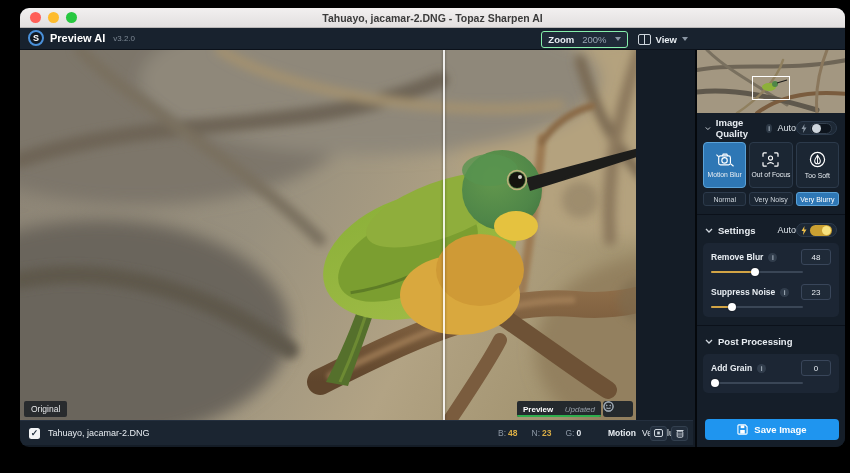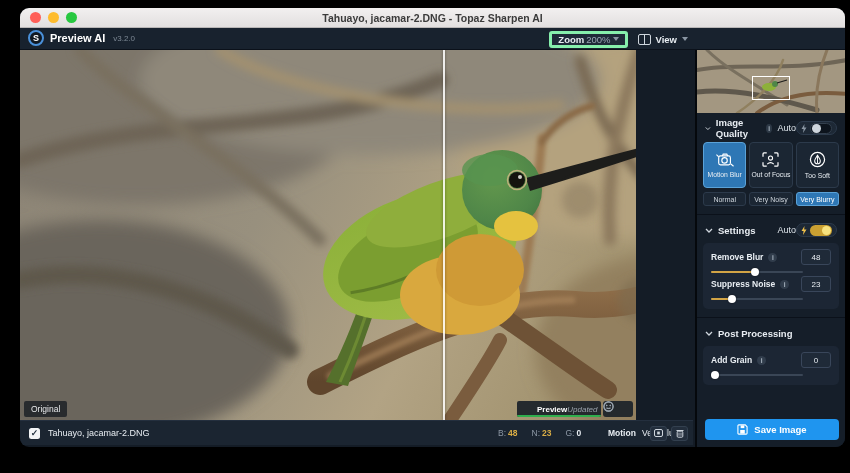--- a/index.html
+++ b/index.html
@@ -20,38 +20,38 @@
 
   
   .toolbar { position:absolute; left:0; top:20px; width:100%; height:22px;
              background:#18222e; border-bottom:1px solid #0b111a; }
   .brand { position:absolute; left:8px; top:2px; display:flex; align-items:center; gap:6px; }
   .logo { width:16px; height:16px; border-radius:50%; border:2px solid #4a90d9; background:#101822;
           color:#fff; font-size:9px; font-weight:bold; display:flex; align-items:center; justify-content:center; }
   .brand-name { color:#fff; font-size:11px; font-weight:bold; }
   .brand-ver { color:#7d8894; font-size:8px; margin-left:2px; }
   .tb-right { position:absolute; right:157px; top:2px; display:flex; align-items:center; gap:10px; height:18px; }
-  .zoom-group { display:flex; align-items:center; gap:2px; background:#1f2a38; border:3px solid #86efac;
+  .zoom-group { display:flex; align-items:center; gap:8px; background:#1f2a38; border:1px solid #86efac;
                 border-radius:3px; padding:1px 6px; height:17px;justify-content:center; }
   .tb-label { color:#e8edf2; font-size:9.5px; font-weight:bold; }
   .tb-value { color:#9aa7b5; font-size:9.5px; }
   .caret { width:0; height:0; border-left:3px solid transparent; border-right:3px solid transparent;
            border-top:4px solid #8a96a3; }
   .view-group { display:flex; align-items:center; gap:5px; }
 
   
   .canvas { position:absolute; left:0; top:42px; width:616px; height:370px; overflow:hidden; background:#9a9documento}
   .canvas svg { position:absolute; left:0; top:0; }
   .splitline { position:absolute; top:0; width:2px; height:100%; background:rgba(255,255,255,.85);
                box-shadow:0 0 3px rgba(0,0,0,.4); }
   .orig-chip { position:absolute; left:4px; bottom:3px; background:rgba(35,38,42,.92); color:#e6e8ea;
                font-size:8.5px; padding:3px 7px; border-radius:2px; }
   .preview-chip { position:absolute; right:35px; bottom:3px; width:84px; height:16px;
                   background:rgba(30,36,42,.95); border-radius:2px; display:flex; align-items:center;
-                  justify-content:space-between; padding:0 20px; overflow:hidden; }
+                  justify-content:space-between; padding:0 6px; overflow:hidden; }
   .preview-chip .bar { position:absolute; left:0; bottom:0; height:2px; width:100%; background:#2fae4d; }
   .pv-label { color:#fff; font-size:8px; font-weight:bold; }
   .pv-status { color:#98a1aa; font-size:8px;font-style:italic; }
   .face-chip { position:absolute; right:3px; bottom:3px; width:30px; height:16px; background:rgba(30,36,42,.95);
                border-radius:3px; display:flex; align-items:center; justify-content:center; gap:3px; }
 
   
   .filebar { position:absolute; left:0; top:412px; width:673px; height:25px; background:#1b2531;
              border-top:1px solid #33415263; display:flex; align-items:center; }
   .checkbox { width:11px; height:11px; background:#f2f4f6; border-radius:2.5px; margin-left:9px;
@@ -94,21 +94,21 @@
   .mode-btn.selected { background:#2e77b5; border-color:#5aa2d8; }
   .mode-label { color:#e8edf2; font-size:6.8px; }
   .chips { display:flex; gap:3px; margin:4px 6px 0 6px; }
   .chip { flex:1; height:14px; background:#1b2633; border:1px solid #2c3a4b; border-radius:3px;
           color:#cfd6dd; font-size:7px; display:flex; align-items:center; justify-content:center; }
   .chip.selected { background:#2e77b5; border-color:#5aa2d8; color:#fff; }
 
   .divider { height:1px; background:#0b111a; margin:8px 0 0 0; }
 
   .card { margin:5px 6px 0 6px; background:#1c2634; border-radius:5px; padding:7px 8px 9px 8px; }
-  .slider-row { position:relative; margin-bottom:4px; }
+  .slider-row { position:relative; margin-bottom:12px; }
   .slider-row:last-child { margin-bottom:0; }
   .slider-head { display:flex; align-items:center; gap:5px; height:14px; }
   .slider-label { color:#e8edf2; font-size:8.5px; font-weight:bold; }
   .value-box { margin-left:auto; width:30px; height:16px; background:#1f2a38; border:1px solid #39465a;
                border-radius:3px; color:#e8edf2; font-size:8px; display:flex; align-items:center; justify-content:center; }
   .track { position:relative; height:2px; background:#3a4656; border-radius:1px; margin-top:7px; width:92px; }
   .track .fill { position:absolute; left:0; top:0; height:100%; background:#d2a445; border-radius:1px; }
   .track .knob { position:absolute; top:-3px; width:8px; height:8px; border-radius:50%; background:#fff;
                  box-shadow:0 0 2px rgba(0,0,0,.6); }
 

